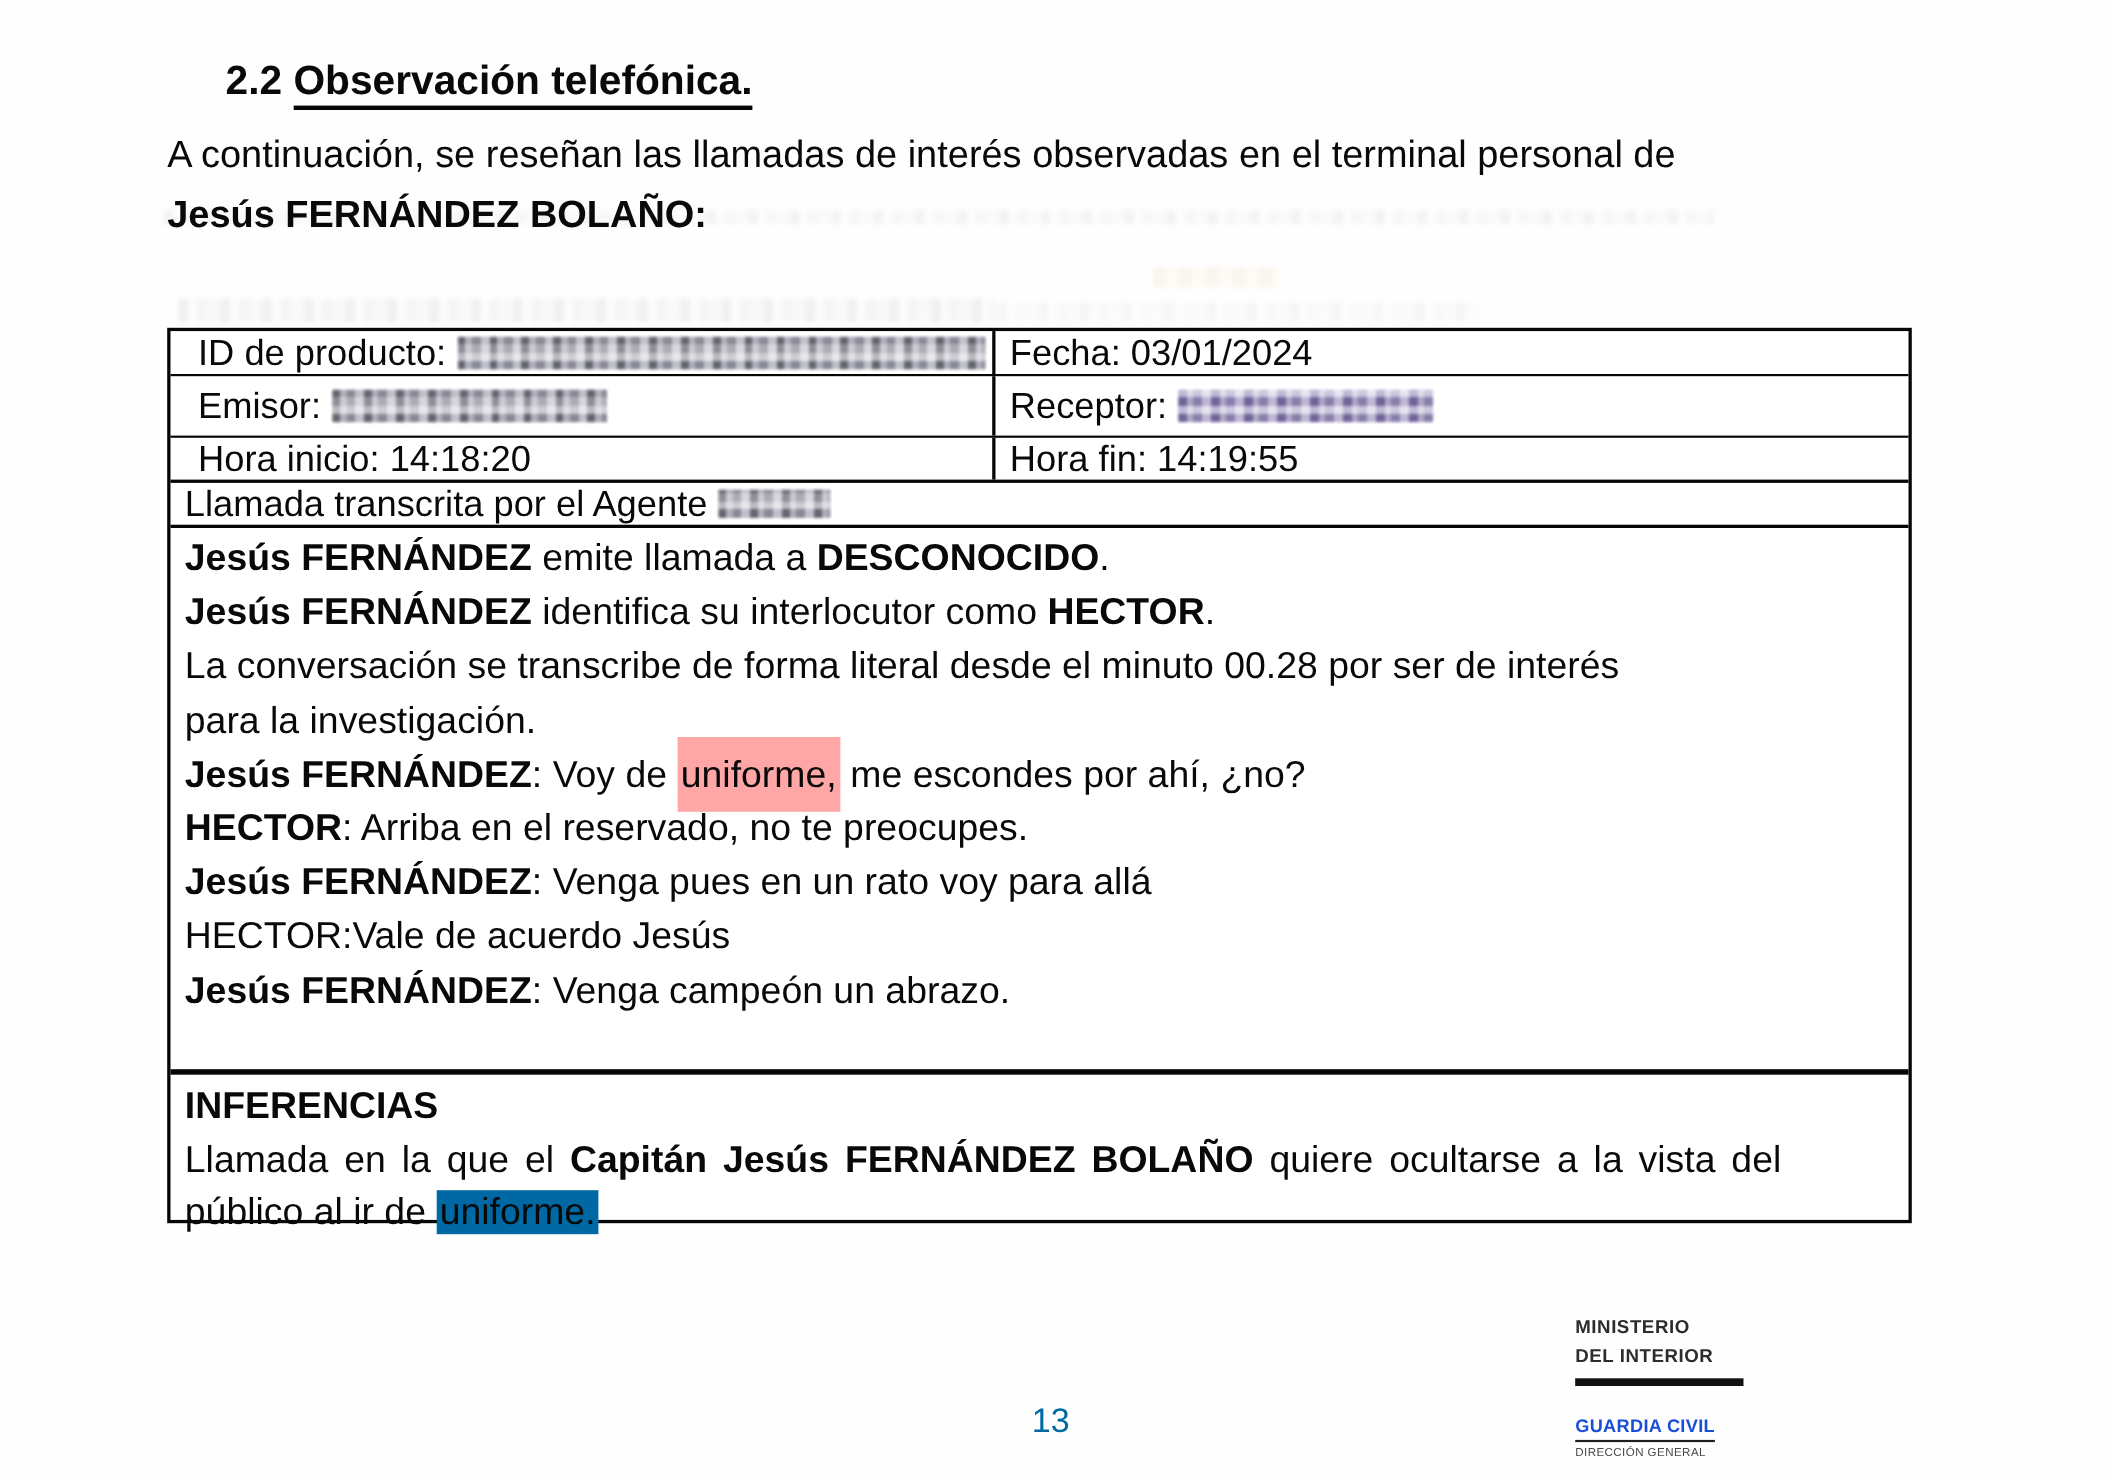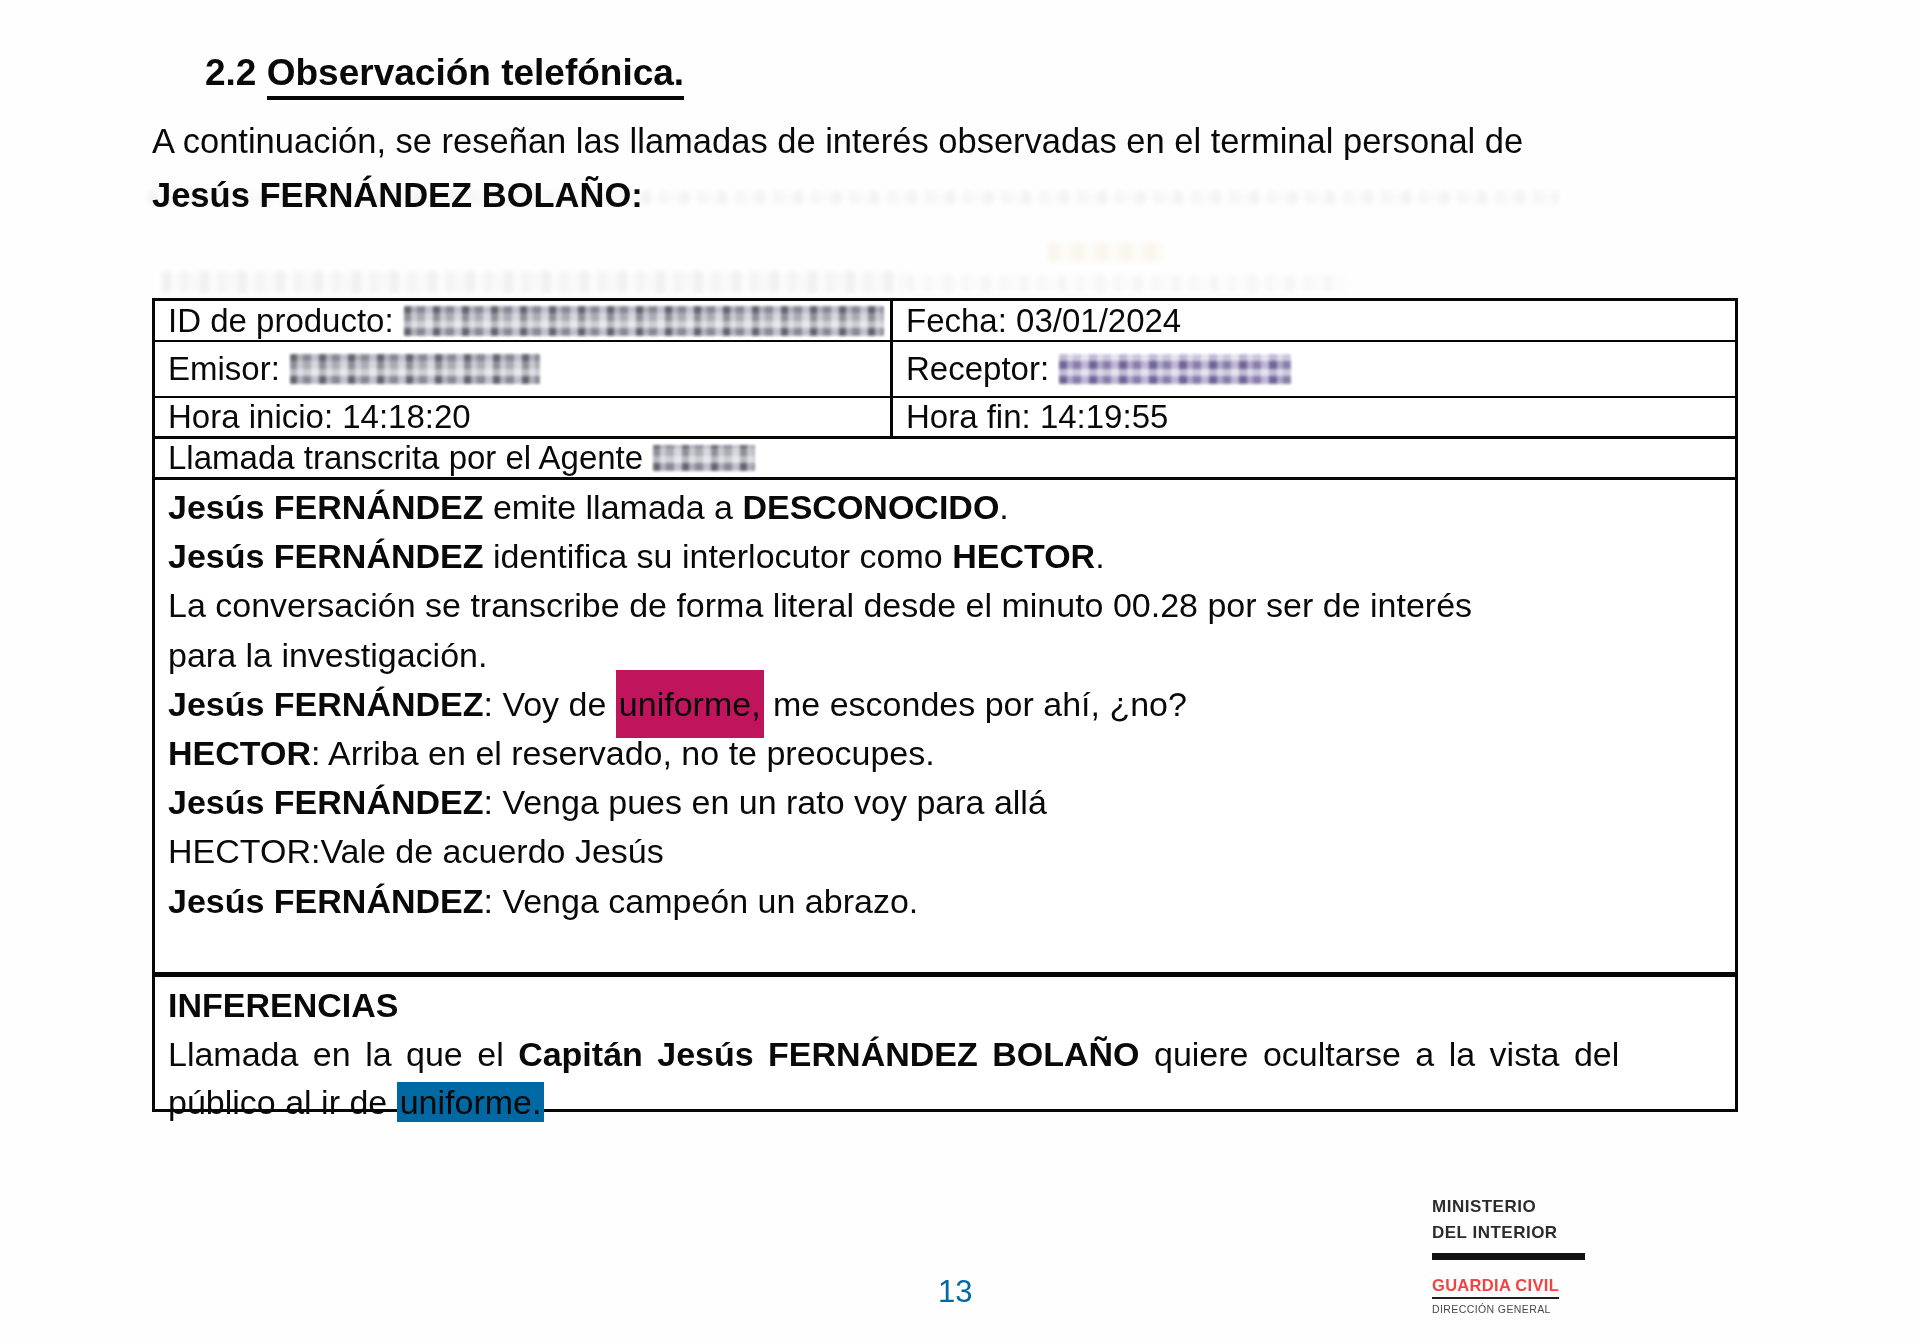--- a/index.html
+++ b/index.html
@@ -25,45 +25,45 @@
   .noise.n4{left:1048px;top:243px;width:116px;height:18px;opacity:.4;background-image:repeating-linear-gradient(90deg,#efe6d2 0 12px,#f8f3e6 12px 24px);}
   
   .ttable{position:absolute;left:152px;top:298px;width:1586px;height:814px;
     border:3px solid #0a0a0a;box-sizing:border-box;background:#fff;}
   .trow{display:flex;box-sizing:border-box;border-bottom:2px solid #0a0a0a;}
   .trow .cell{box-sizing:border-box;padding-left:13px;font-size:33px;display:flex;align-items:center;white-space:nowrap;}
   .r1{height:41px;}
   .r2{height:56px;}
   .r3{height:41px;border-bottom-width:3px;}
   .r4{height:41px;border-bottom-width:3px;}
-  .c-left{width:738px;border-right:3px solid #0a0a0a;}
+  .c-left{width:738px;border-right:3px solid #0a0a0a;margin-left:12px;}
   .c-right{flex:1;}
   .transcript{box-sizing:border-box;height:497px;border-bottom:5px solid #0a0a0a;padding:3px 16px 0 13px;}
   .transcript .tline{font-size:34px;line-height:49.2px;white-space:nowrap;}
   .inferencias{box-sizing:border-box;padding:4px 16px 0 13px;}
   .inferencias .tline{font-size:34px;line-height:48.5px;white-space:nowrap;}
   .inferencias .tline.just{word-spacing:5px;}
   .b{font-weight:bold;}
-  .hl1{background:#be185d;padding:15px 3px;}
+  .hl1{background:#fca5a5;padding:15px 3px;}
   .hl2{background:#0369a1;padding:1px 3px;}
   
   .redact{display:inline-block;height:30px;vertical-align:-6px;margin-left:10px;border-radius:1px;
     background-image:
       repeating-linear-gradient(90deg,rgba(98,98,104,.85) 0 7px,rgba(188,188,193,.85) 7px 13px,rgba(142,142,150,.85) 13px 21px,rgba(207,207,212,.85) 21px 29px),
       repeating-linear-gradient(0deg,rgba(122,122,128,.9) 0 8px,rgba(201,201,206,.9) 8px 15px,rgba(162,162,168,.9) 15px 23px);
     background-blend-mode:overlay;filter:blur(1.6px);}
   .redact.tint{background-image:
       repeating-linear-gradient(90deg,rgba(110,100,140,.8) 0 8px,rgba(190,185,205,.8) 8px 14px,rgba(140,135,165,.8) 14px 22px,rgba(210,206,222,.8) 22px 30px),
       repeating-linear-gradient(0deg,rgba(122,118,140,.9) 0 8px,rgba(200,198,212,.9) 8px 15px);}
   
   .pagenum{position:absolute;left:938px;top:1274px;font-size:31px;color:#0369a1;}
   .ministry{position:absolute;left:1432px;top:1194px;filter:blur(0.35px);color:#2e2e2e;}
   .ministry .m1{font-size:17px;font-weight:bold;letter-spacing:.5px;line-height:26px;white-space:nowrap;}
   .ministry .bar{width:153px;height:7px;background:#141414;margin-top:7px;}
-  .ministry .gc{display:inline-block;margin-top:16px;font-size:16.5px;font-weight:bold;letter-spacing:.3px;color:#ef4444;
+  .ministry .gc{display:inline-block;margin-top:28px;font-size:16.5px;font-weight:bold;letter-spacing:.3px;color:#1d4ed8;
     border-bottom:2px solid #222;padding-bottom:2px;white-space:nowrap;}
   .ministry .dg{font-size:10.5px;color:#4a4a4a;margin-top:4px;letter-spacing:.4px;filter:blur(.4px);white-space:nowrap;}
 </style>
 </head>
 <body>
 
 <div class="doc">
 
   <div class="noise n1"></div>
   <div class="noise n2"></div>

